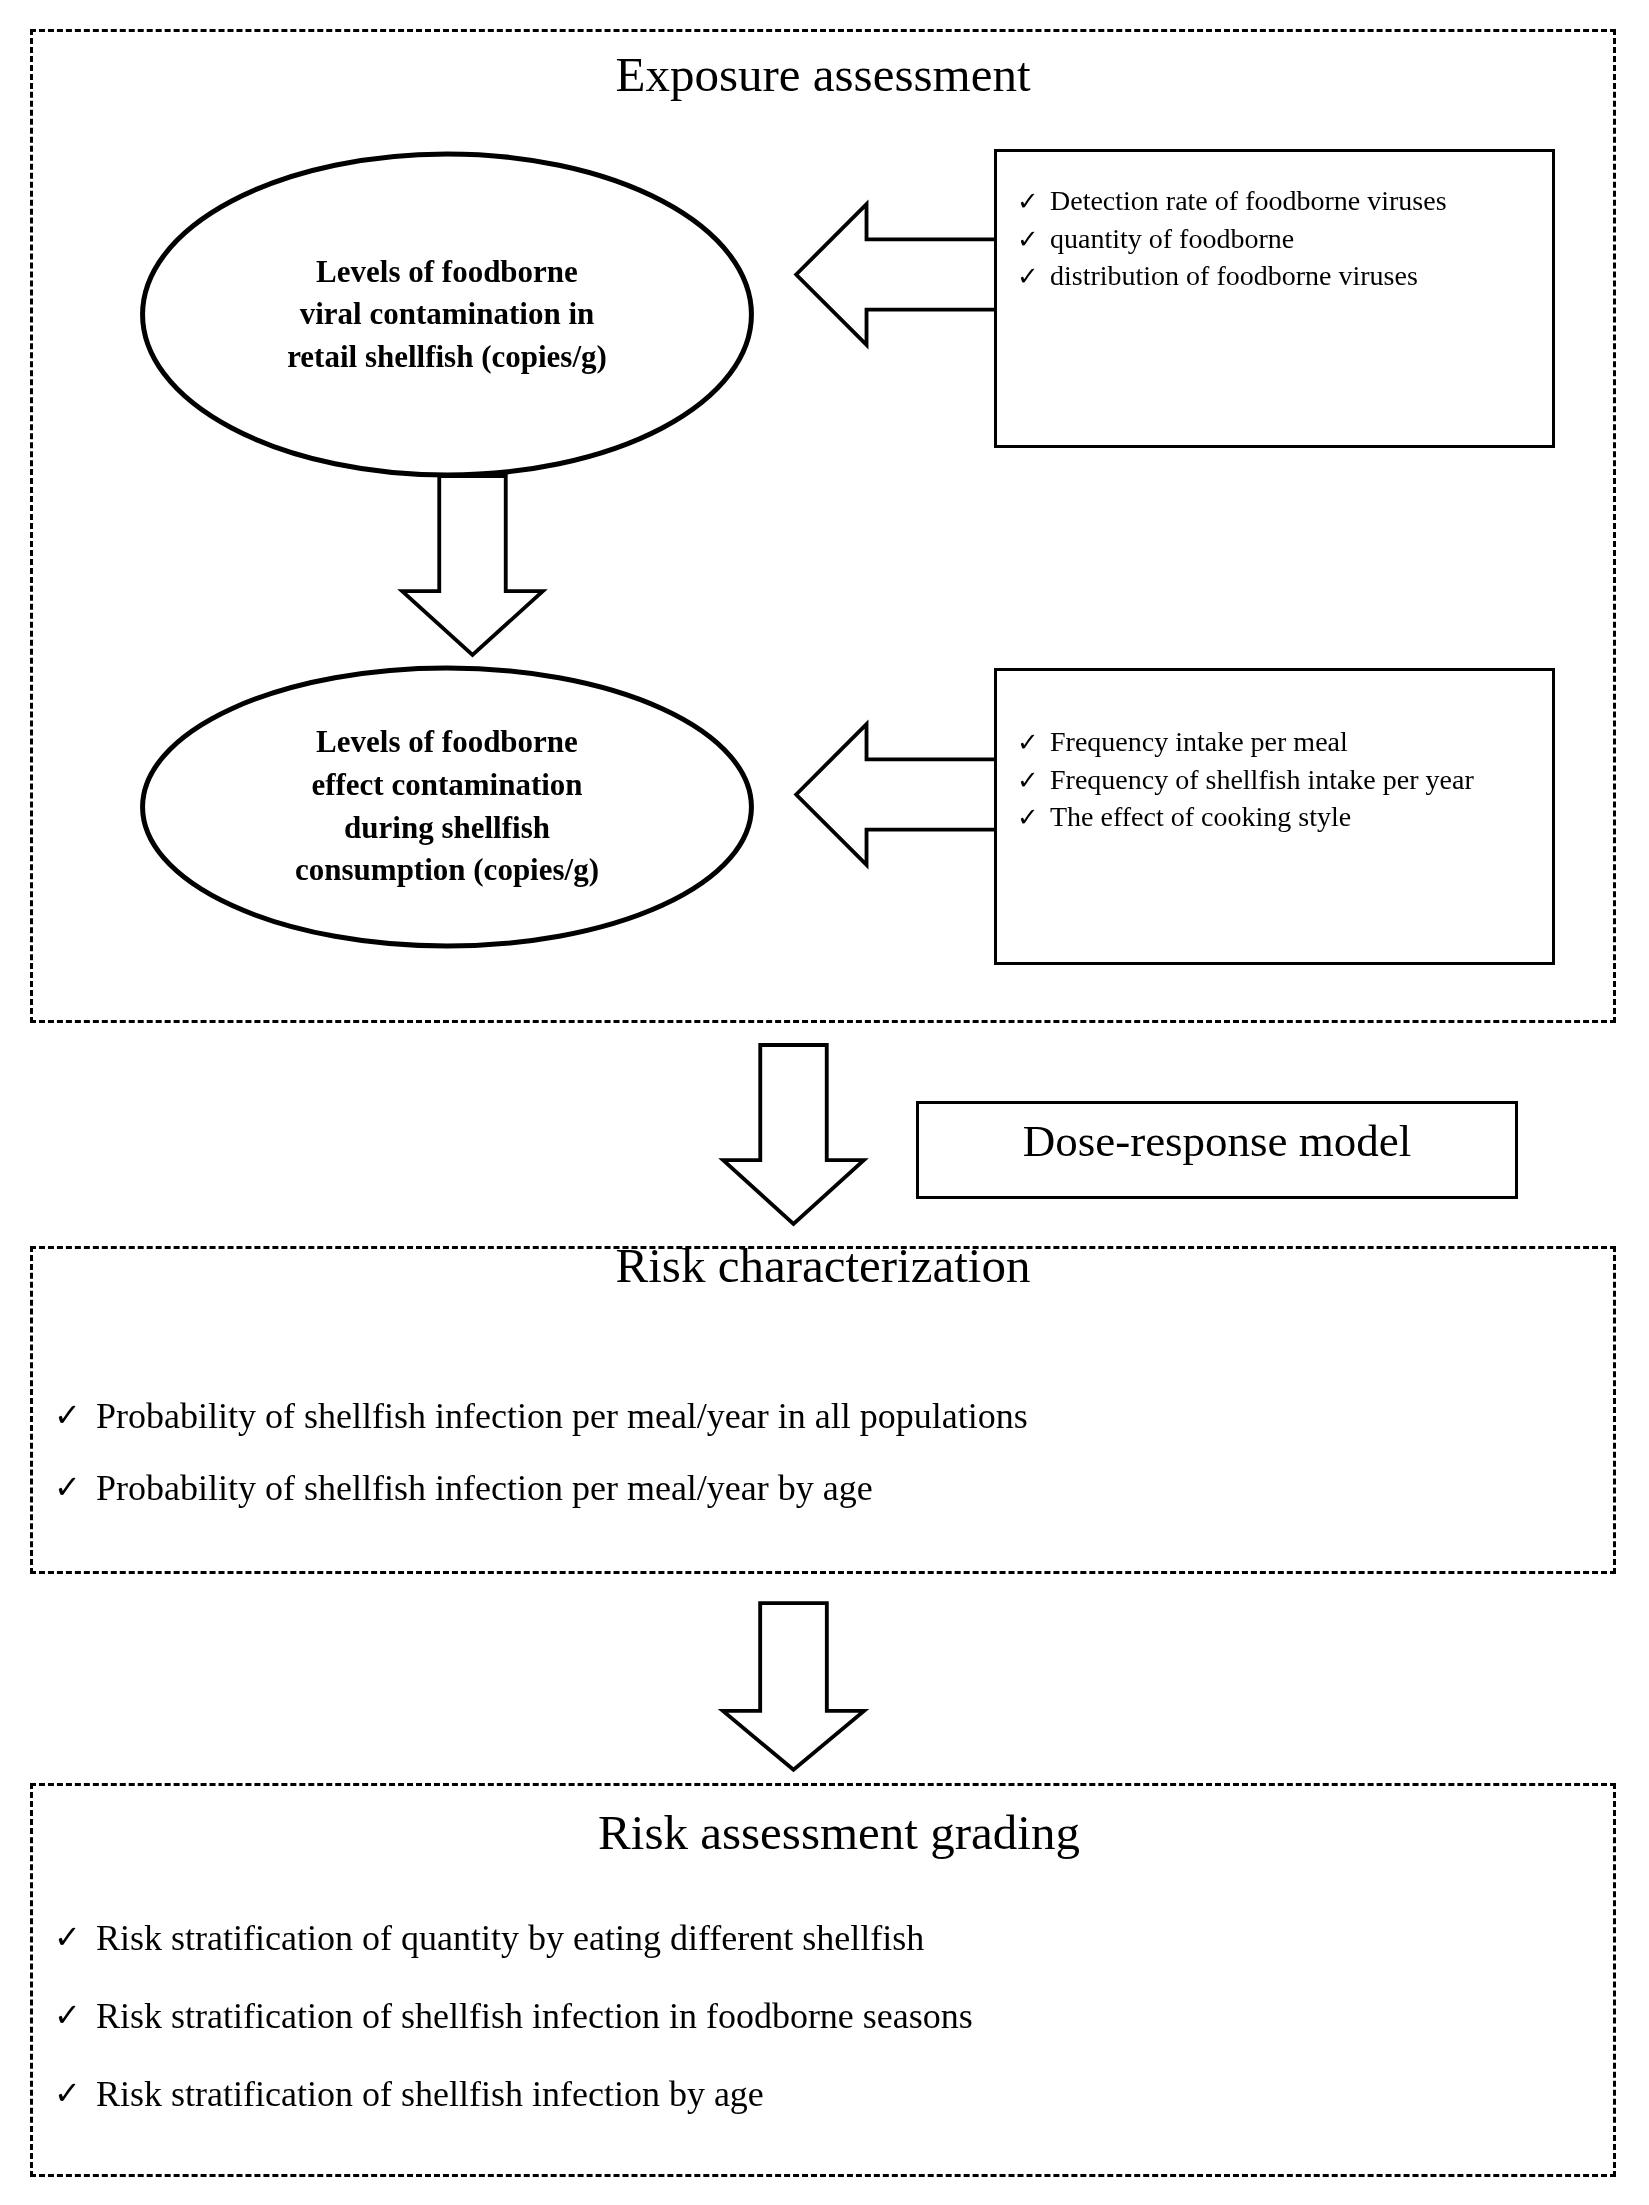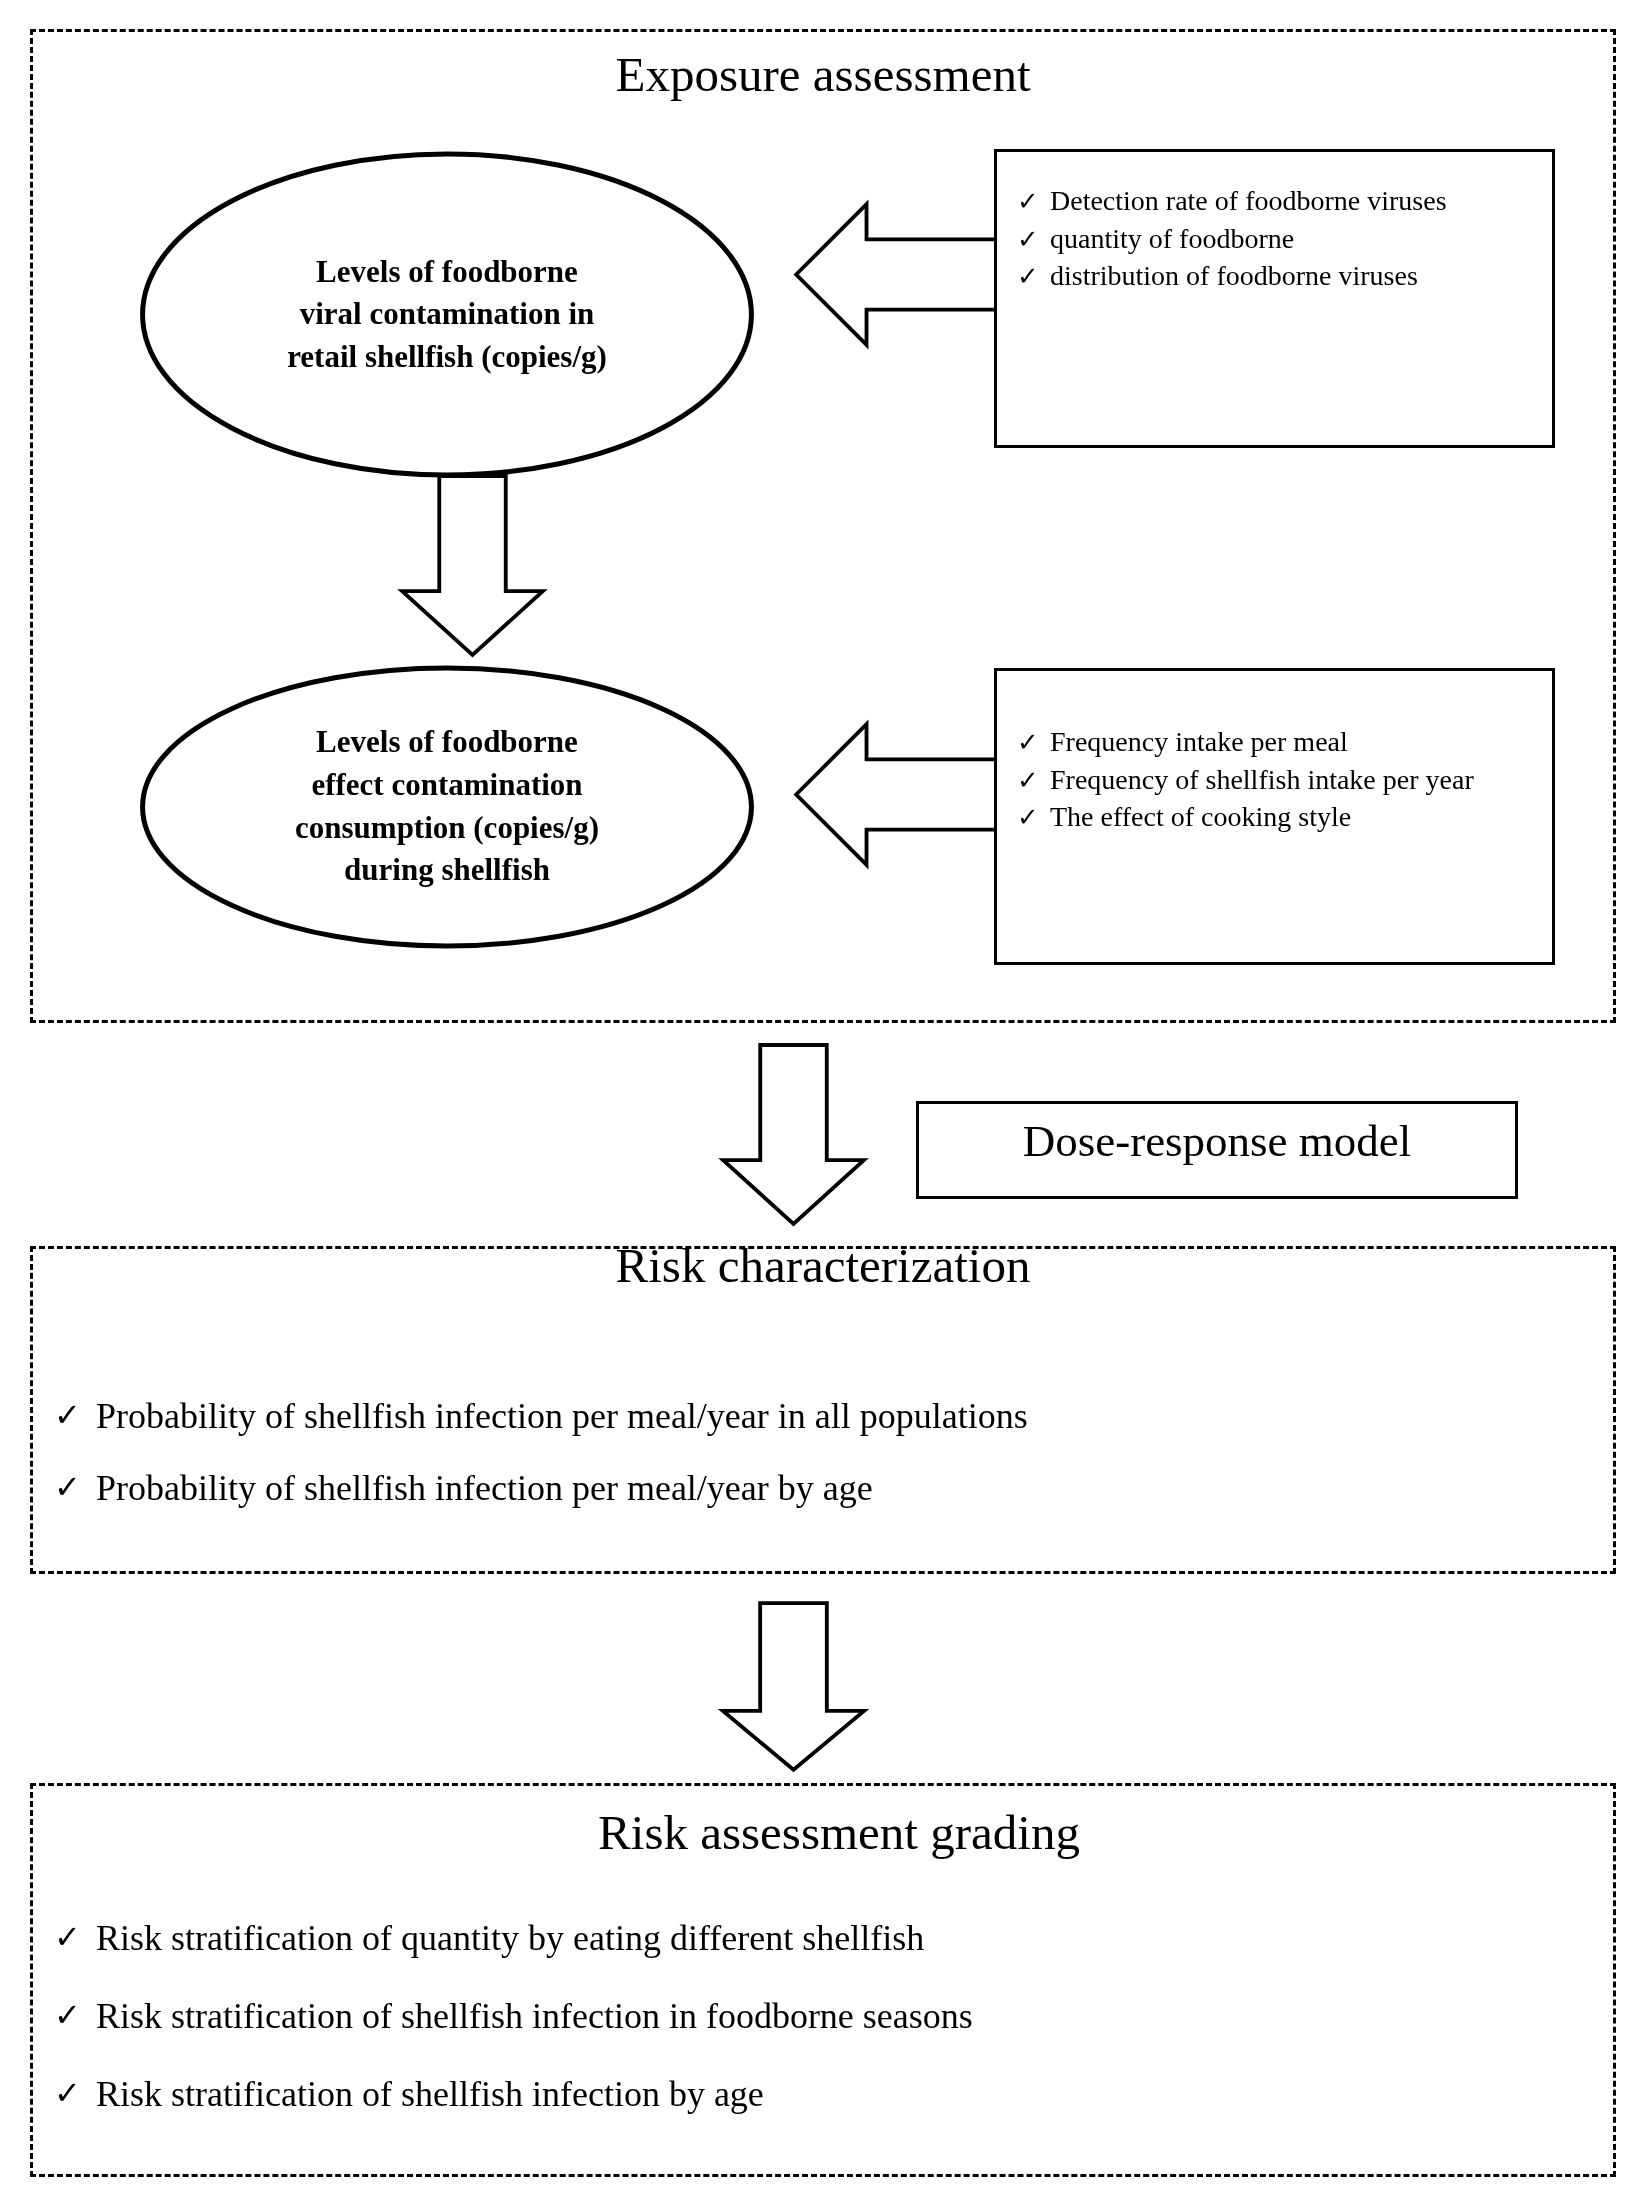--- a/index.html
+++ b/index.html
@@ -162,22 +162,22 @@
     </svg>
   </div>
 
   <div class="ellipse-wrap" style="left:140px; top:666px; width:614px; height:282px;">
     <svg viewBox="0 0 958 440" preserveAspectRatio="none" aria-hidden="true">
       <ellipse cx="479" cy="220" rx="475" ry="217" fill="#ffffff" stroke="#000000" stroke-width="5" vector-effect="non-scaling-stroke"></ellipse>
     </svg>
     <div class="ellipse-text">
       <div>Levels of foodborne</div>
       <div>effect contamination</div>
+      <div>during shellfish</div>
       <div>consumption (copies/g)</div>
-      <div>during shellfish</div>
     </div>
   </div>
 
   <div class="arrow" style="left:796px; top:712px; width:205px; height:165px;">
     <svg viewBox="0 0 320 258" width="205" height="165" aria-hidden="true">
       <polygon points="0,129 110,19 110,74 320,74 320,184 110,184 110,239"></polygon>
     </svg>
   </div>
 
   <div class="solid-box" style="left:994px; top:668px; width:561px; height:297px;"></div>

